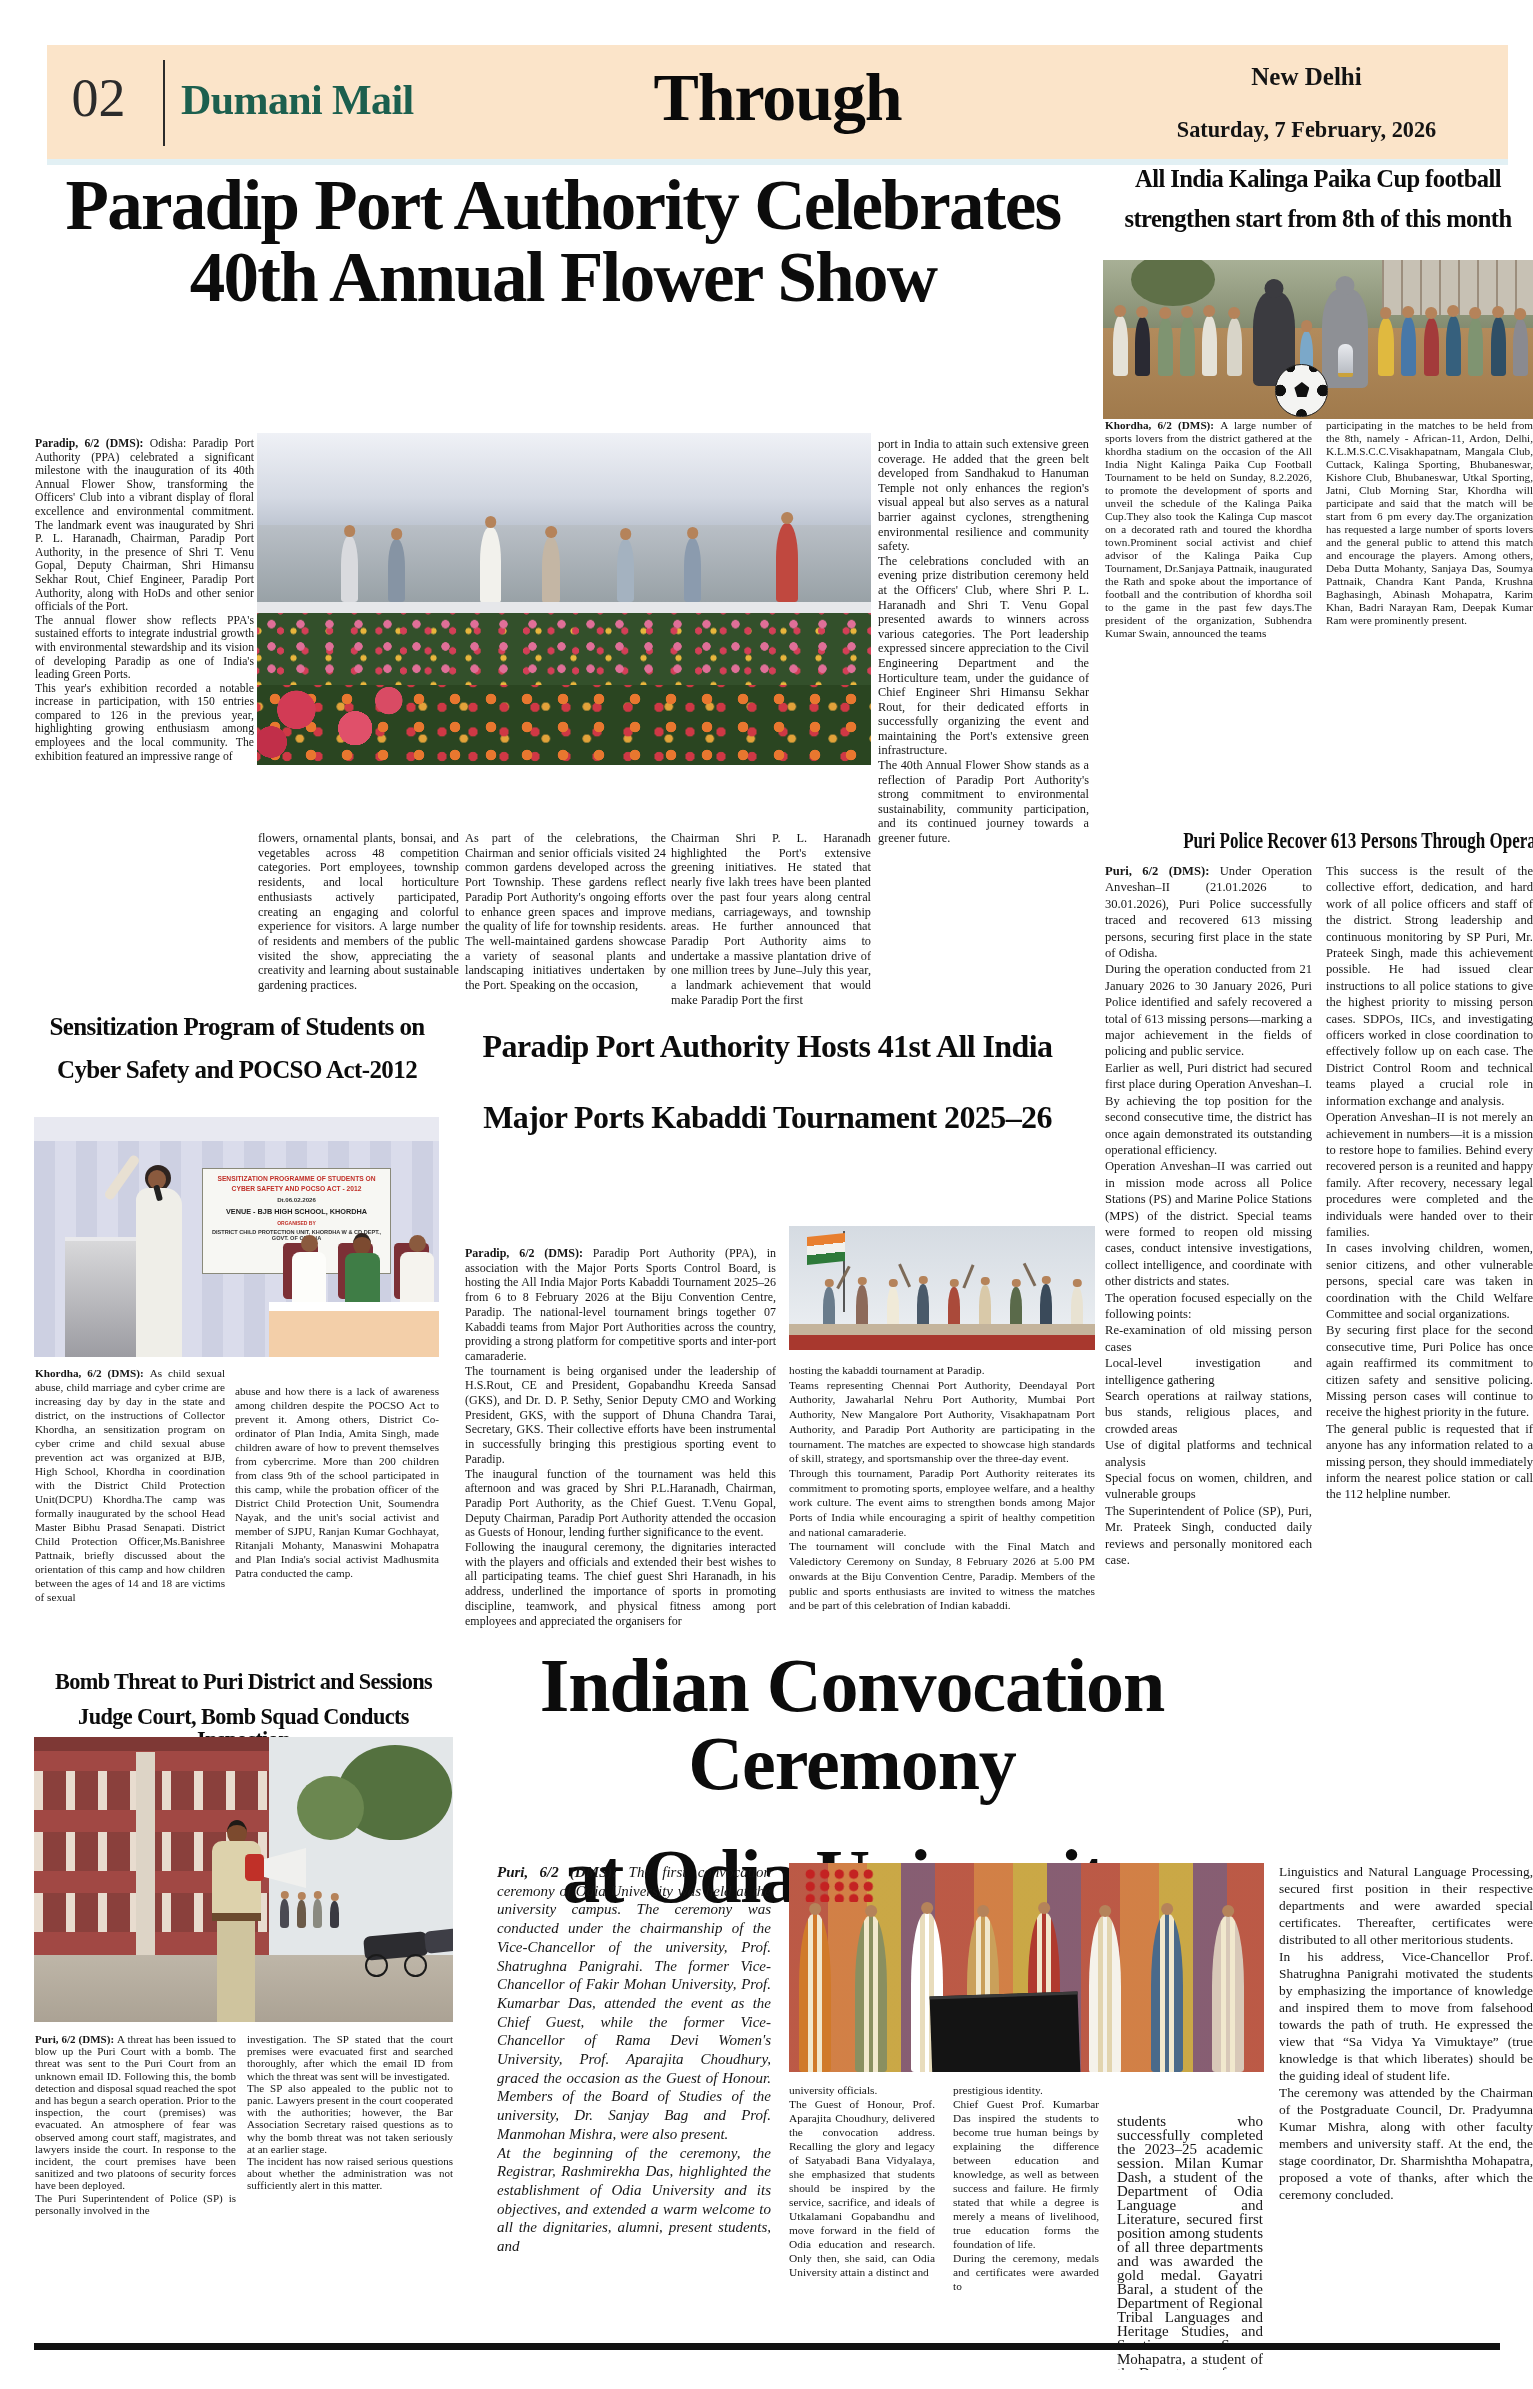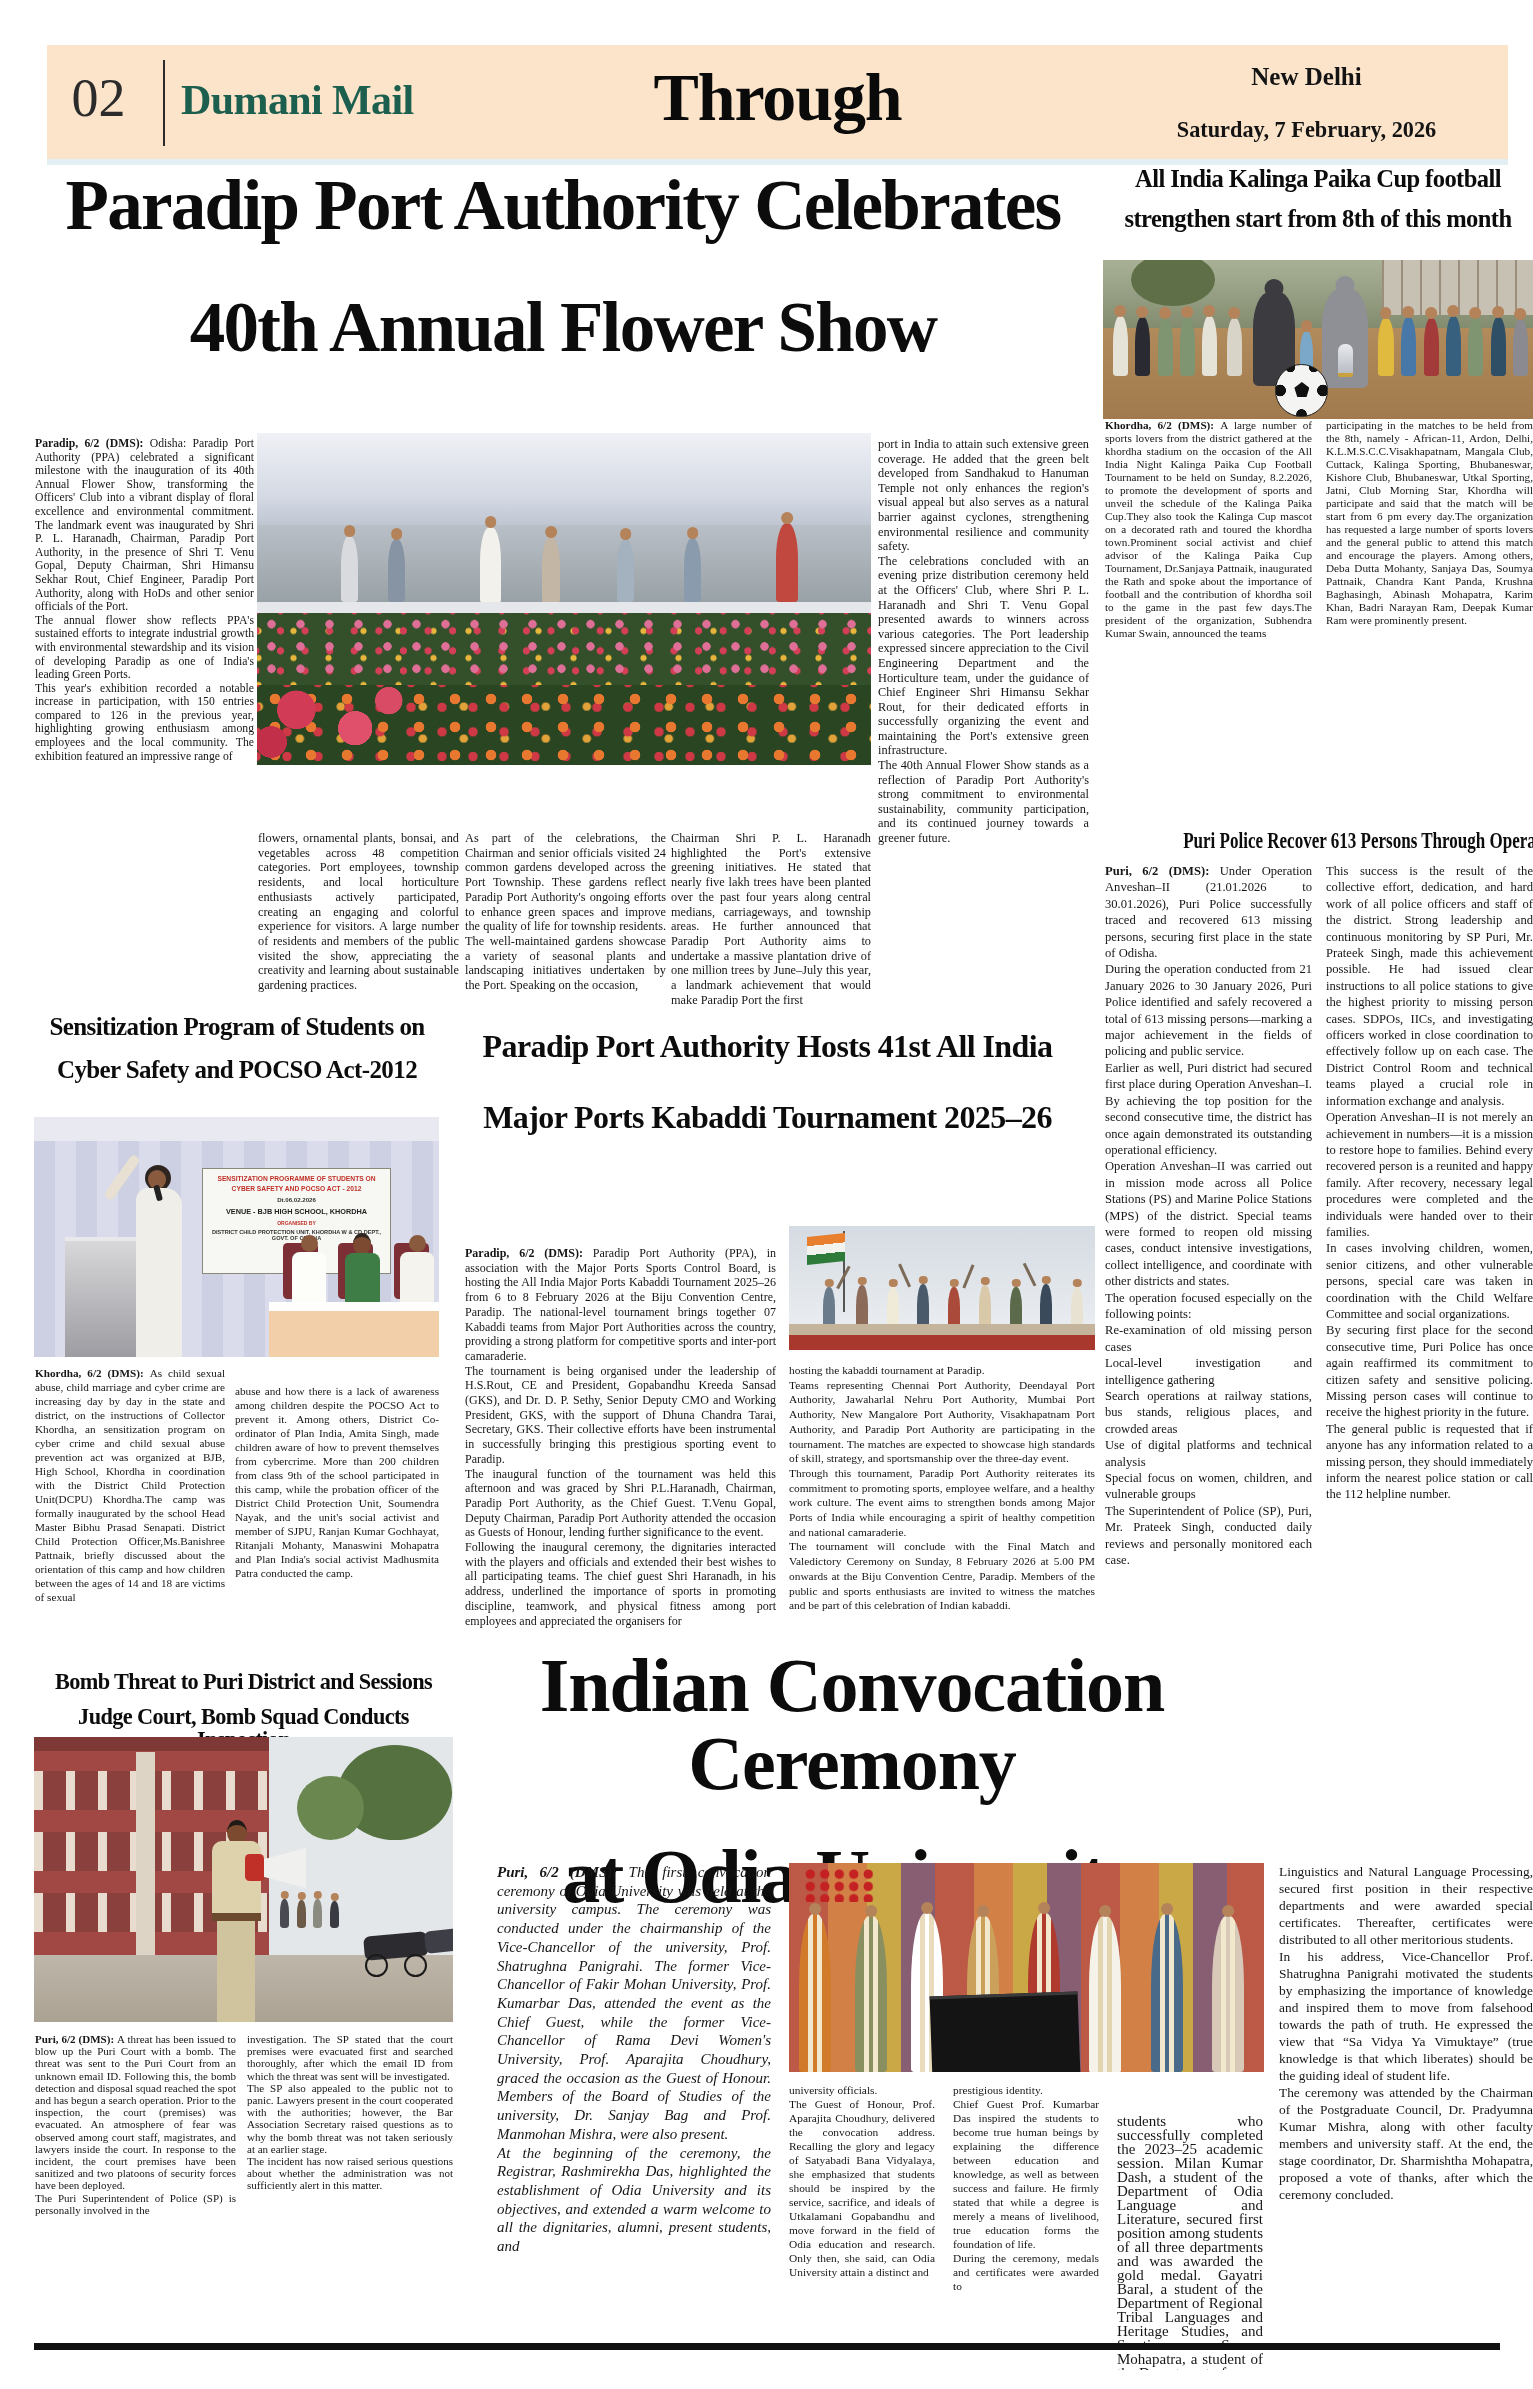--- a/index.html
+++ b/index.html
@@ -18,21 +18,21 @@
   .hdr-mast{position:absolute;left:134px;top:31px;font-size:42px;font-weight:bold;color:#1c5f4e;letter-spacing:-0.6px;}
   .hdr-sec{position:absolute;left:0;top:13.4px;width:100%;text-align:center;font-size:68px;font-weight:bold;color:#0a0a0a;letter-spacing:-1.1px;}
   .hdr-right{position:absolute;right:34px;top:18px;width:335px;text-align:center;font-weight:bold;}
   .hdr-place{font-size:25px;}
   .hdr-date{font-size:22.3px;margin-top:26px;}
   .hdr-strip{position:absolute;left:47px;top:159px;width:1461px;height:5.6px;background:#e2f0f4;}
 
   
   .fl-h{left:34px;top:169px;width:1058px;}
   .fl-h .l1,.fl-h .l2{font-size:71px;letter-spacing:-1.7px;}
-  .fl-h .l2{margin-top:50px;}
+  .fl-h .l2{}
   .ka-h{left:1103px;top:166px;width:430px;}
   .ka-h div{font-size:24.6px;letter-spacing:-0.6px;}
   .ka-h div+div{margin-top:14.5px;}
   .pu-h{left:1103px;top:828px;width:430px;text-align:center;}
   .pu-h span{display:inline-block;font-size:23px;font-weight:bold;white-space:nowrap;transform:scaleX(.74);transform-origin:center;}
   .se-h{left:34px;top:1014px;width:406px;}
   .se-h div{font-size:25px;letter-spacing:-0.6px;}
   .se-h div+div{margin-top:17px;}
   .kb-h{left:441px;top:1030px;width:653px;}
   .kb-h div{font-size:32px;letter-spacing:-0.6px;}

